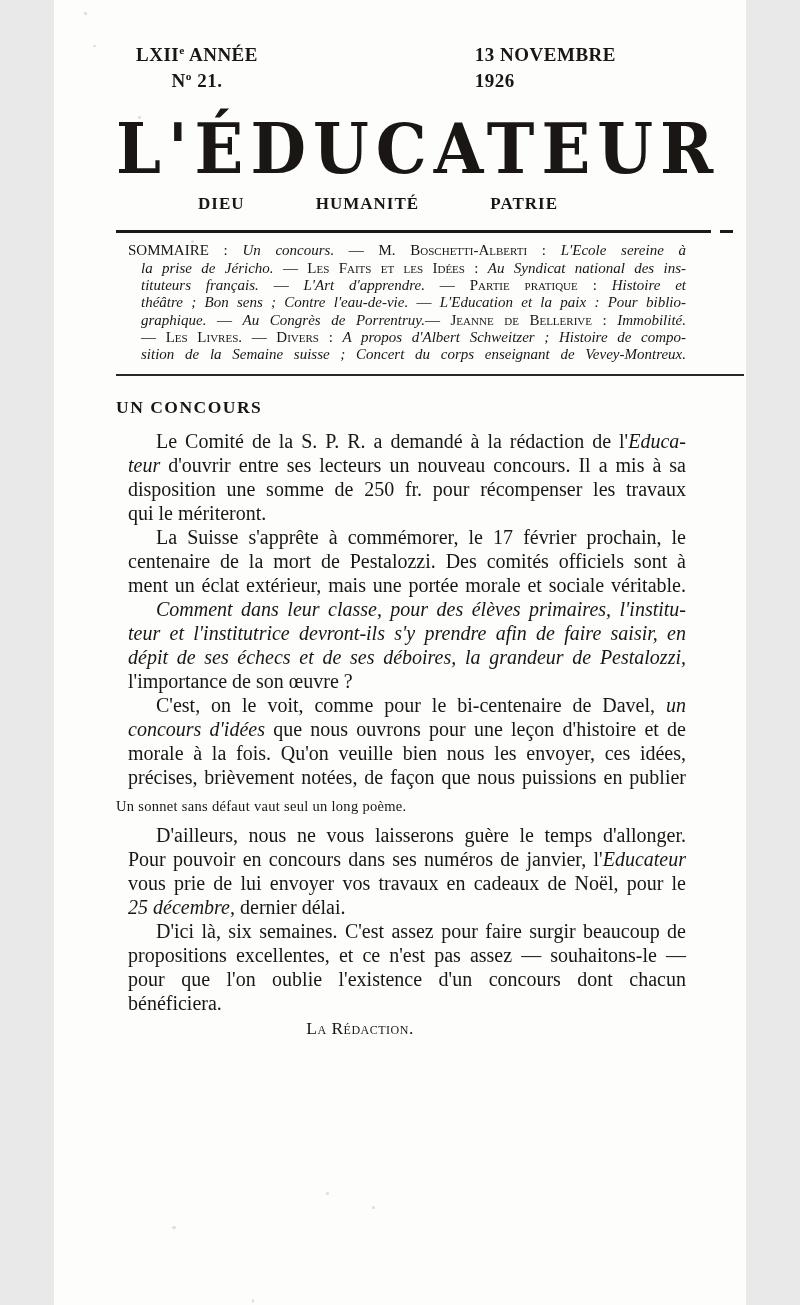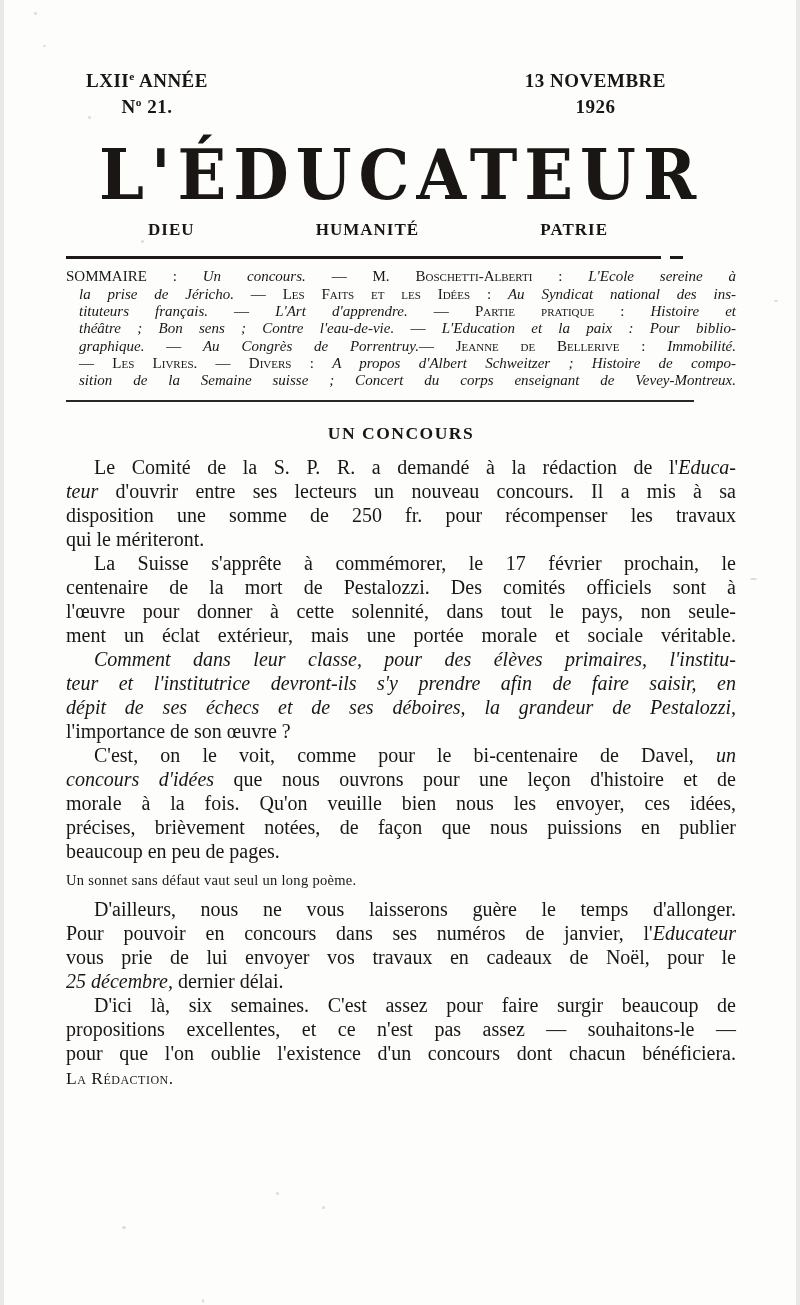--- a/index.html
+++ b/index.html
@@ -2,36 +2,36 @@
 <html><head>
 <meta charset="utf-8">
 <style>
   html,body{margin:0;padding:0;}
   body{
     background:#e9e9e9;
     font-family:"Liberation Serif","DejaVu Serif",serif;
   }
   .page{
     position:relative;
-    width:792px;height:1305px;
+    width:692px;height:1305px;
     margin:0 auto;
     background:#fdfdfc;
     color:#191613;
     box-sizing:border-box;
-    padding:68px 60px 0 62px;
+    padding:42px 60px 0 62px;
     overflow:hidden;
   }
   
   .issue-row{
     display:flex;justify-content:space-between;
     font-weight:bold;font-size:19px;line-height:1.35;
     letter-spacing:.5px;
   }
   .issue-left{margin-left:20px;text-align:center;}
-  .issue-right{margin-right:70px;text-align:center;}
+  .issue-right{margin-right:70px;}
   .s-sup{vertical-align:super;font-size:60%;line-height:0;}
   
   .masthead{
     margin:20px 0 0 0;
     text-align:center;
     font-family:"DejaVu Serif","Liberation Serif",serif;
     font-weight:bold;
     font-size:64px;
     letter-spacing:7px;
     line-height:1.05;
@@ -50,41 +50,42 @@
   .rule-dash{position:absolute;left:604px;top:0;width:13px;height:3px;background:#1c1916;}
   .rule.thin{margin:10px 0 0 0;width:628px;height:2px;background:#2a2622;}
   
   .sommaire{
     font-size:15px;line-height:17.3px;
   }
   .sommaire .line.hang{padding-left:13px;}
   
   .article-title{
     margin:21px 0 11px 0;
-    text-align:center;
+    text-align:left;
     font-size:17.5px;font-weight:bold;letter-spacing:1.5px;
   }
   .para{font-size:20px;line-height:24px;}
   .para .line.first{text-indent:28px;}
   .quote{
     margin:9px 0 8px 0;
     font-size:14.5px;letter-spacing:.3px;
   }
   .signature{
     margin-top:3px;
-    text-align:left;
+    text-align:center;
     padding-right:82px;
     font-size:17.5px;
     font-variant-caps:small-caps;
     letter-spacing:.5px;
   }
   
   .line{
     text-align:justify;
     text-align-last:justify;
+    margin-left:12px;
   }
   .line.noj{text-align-last:left;}
   .s-it{font-style:italic;}
   .s-sc{font-variant-caps:small-caps;}
   
   .noise span{position:absolute;background:#dcdcda;border-radius:50%;}
   .sp1{left:30px;top:12px;width:3px;height:3px;}
   .sp2{left:39px;top:45px;width:3px;height:2px;}
   .sp3{left:84px;top:116px;width:3px;height:3px;background:#e2e2e0;}
   .sp4{left:137px;top:240px;width:3px;height:3px;background:#e4e4e2;}
@@ -141,35 +142,33 @@
 
     <div class="para">
         <div class="line first"><span class="s-rm">Le Comité de la S. P. R. a demandé à la rédaction de l'</span><span class="s-it">Educa-</span></div>
         <div class="line"><span class="s-it">teur</span><span class="s-rm"> d'ouvrir entre ses lecteurs un nouveau concours. Il a mis à sa</span></div>
         <div class="line"><span class="s-rm">disposition une somme de 250 fr. pour récompenser les travaux</span></div>
         <div class="line noj"><span class="s-rm">qui le mériteront.</span></div>
       </div>
     <div class="para">
         <div class="line first"><span class="s-rm">La Suisse s'apprête à commémorer, le 17 février prochain, le</span></div>
         <div class="line"><span class="s-rm">centenaire de la mort de Pestalozzi. Des comités officiels sont à</span></div>
-        <div class="line"><span class="s-rm">l'œuvre pour donner à cette solennité, dans tout le pays, non seule-</span></div>
         <div class="line"><span class="s-rm">ment un éclat extérieur, mais une portée morale et sociale véritable.</span></div>
       </div>
     <div class="para">
         <div class="line first"><span class="s-it">Comment dans leur classe, pour des élèves primaires, l'institu-</span></div>
         <div class="line"><span class="s-it">teur et l'institutrice devront-ils s'y prendre afin de faire saisir, en</span></div>
         <div class="line"><span class="s-it">dépit de ses échecs et de ses déboires, la grandeur de Pestalozzi,</span></div>
         <div class="line noj"><span class="s-rm">l'importance de son œuvre ?</span></div>
       </div>
     <div class="para">
         <div class="line first"><span class="s-rm">C'est, on le voit, comme pour le bi-centenaire de Davel, </span><span class="s-it">un</span></div>
         <div class="line"><span class="s-it">concours d'idées</span><span class="s-rm"> que nous ouvrons pour une leçon d'histoire et de</span></div>
         <div class="line"><span class="s-rm">morale à la fois. Qu'on veuille bien nous les envoyer, ces idées,</span></div>
         <div class="line"><span class="s-rm">précises, brièvement notées, de façon que nous puissions en publier</span></div>
-        <div class="line noj"><span class="s-rm">beaucoup en peu de pages.</span></div>
       </div>
 
     <div class="quote">Un sonnet sans défaut vaut seul un long poème.</div>
 
     <div class="para">
         <div class="line first"><span class="s-rm">D'ailleurs, nous ne vous laisserons guère le temps d'allonger.</span></div>
         <div class="line"><span class="s-rm">Pour pouvoir en concours dans ses numéros de janvier, l'</span><span class="s-it">Educateur</span></div>
         <div class="line"><span class="s-rm">vous prie de lui envoyer vos travaux en cadeaux de Noël, pour le</span></div>
         <div class="line noj"><span class="s-it">25 décembre,</span><span class="s-rm"> dernier délai.</span></div>
       </div>

